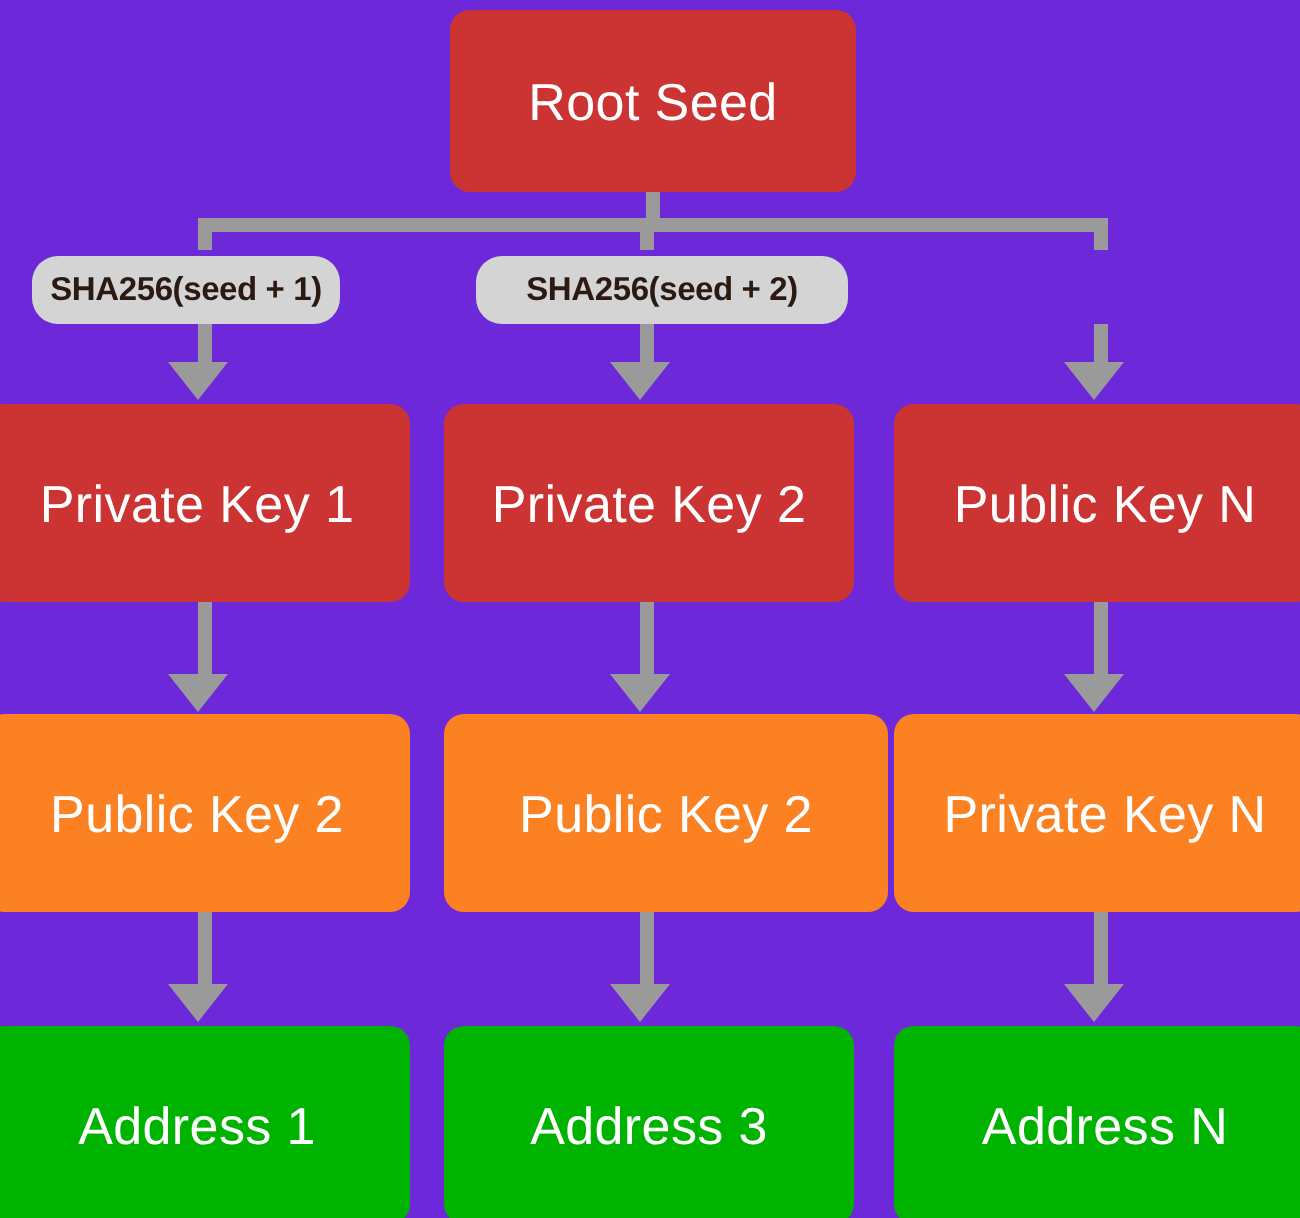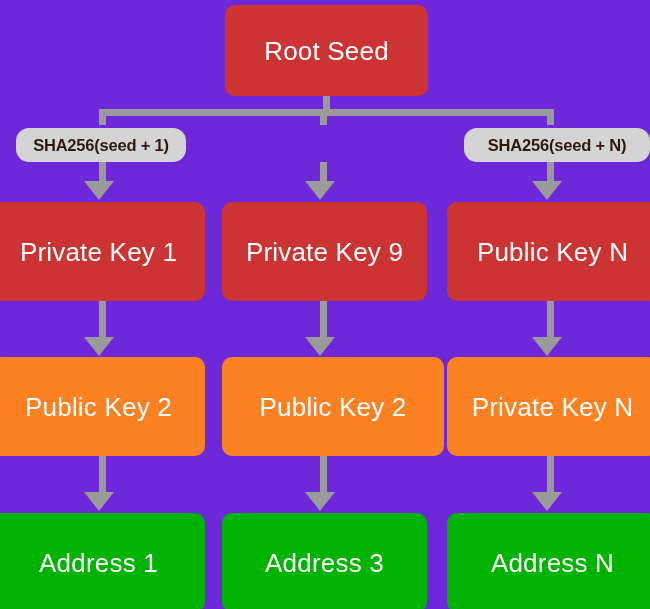--- a/index.html
+++ b/index.html
@@ -90,41 +90,41 @@
   <div class="node root" style="left:225px; top:5px; width:203px; height:91px;">
     <span>Root Seed</span>
   </div>
 
   <div class="vline" style="left:323px; top:96px; height:20px;"></div>
   <div class="hline" style="left:99px; top:109px; width:455px;"></div>
   <div class="vline" style="left:99px; top:109px; height:16px;"></div>
   <div class="vline" style="left:320px; top:109px; height:16px;"></div>
   <div class="vline" style="left:547px; top:109px; height:16px;"></div>
 
-  <div class="pill" style="left:16px; top:128px; width:170px;">
+  <div class="pill" style="left:16px; top:128px; width:154px;">
     <span>SHA256(seed + 1)</span>
   </div>
-  <div class="pill" style="left:464px; top:128px; width:186px;">
-    <span>SHA256(seed + N)</span>
+  <div class="pill" style="left:238px; top:128px; width:186px;">
+    <span>SHA256(seed + 2)</span>
   </div>
 
   <div class="arrow-stem" style="left:99px; top:162px; height:20px;"></div>
   <div class="arrow-head" style="left:84px; top:181px;"></div>
 
   <div class="arrow-stem" style="left:320px; top:162px; height:20px;"></div>
   <div class="arrow-head" style="left:305px; top:181px;"></div>
 
   <div class="arrow-stem" style="left:547px; top:162px; height:20px;"></div>
   <div class="arrow-head" style="left:532px; top:181px;"></div>
 
   <div class="node priv" style="left:-8px; top:202px; width:213px; height:99px;">
     <span>Private Key 1</span>
   </div>
   <div class="node priv" style="left:222px; top:202px; width:205px; height:99px;">
-    <span>Private Key 9</span>
+    <span>Private Key 2</span>
   </div>
   <div class="node priv" style="left:447px; top:202px; width:211px; height:99px;">
     <span>Public Key N</span>
   </div>
 
   <div class="arrow-stem" style="left:99px; top:301px; height:37px;"></div>
   <div class="arrow-head" style="left:84px; top:337px;"></div>
 
   <div class="arrow-stem" style="left:320px; top:301px; height:37px;"></div>
   <div class="arrow-head" style="left:305px; top:337px;"></div>

